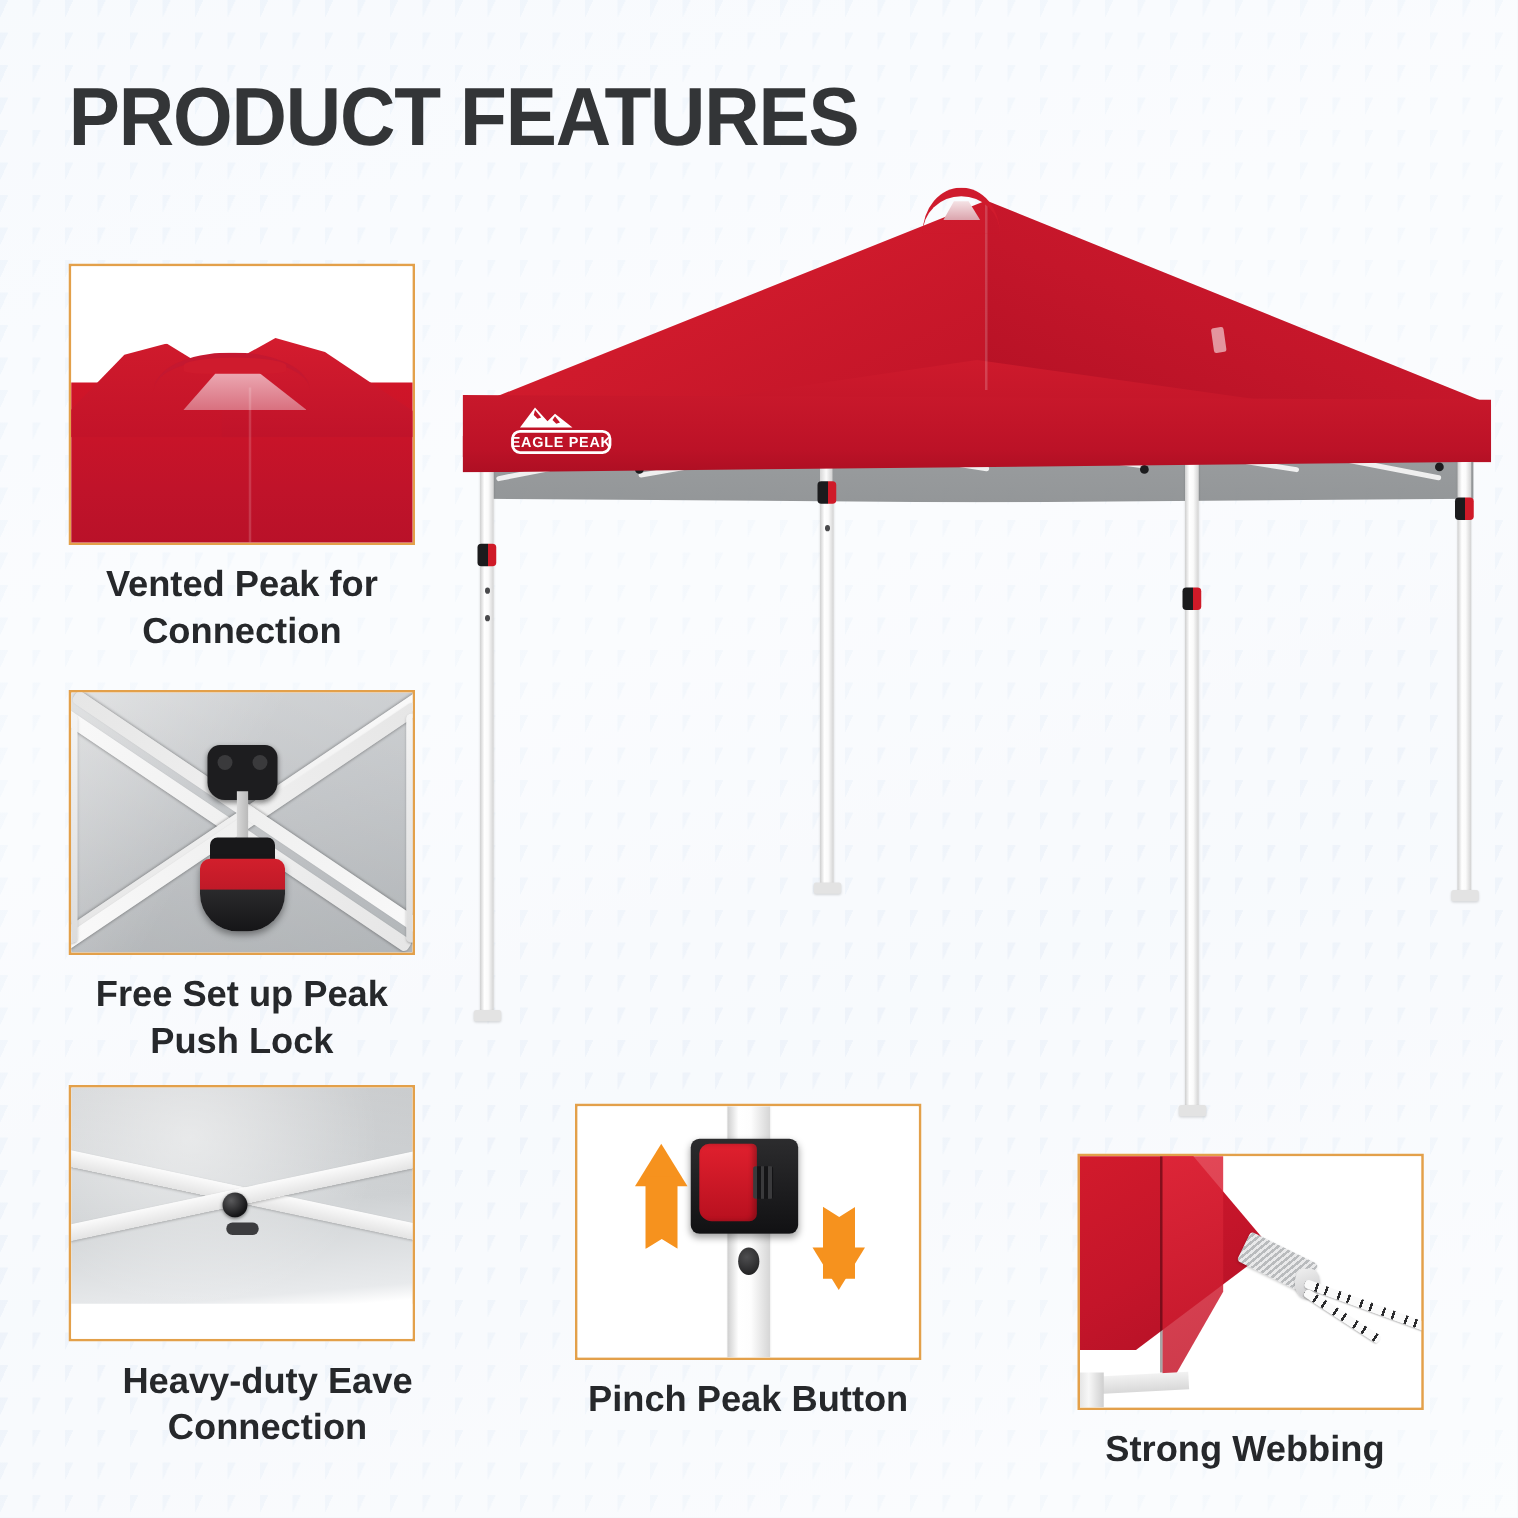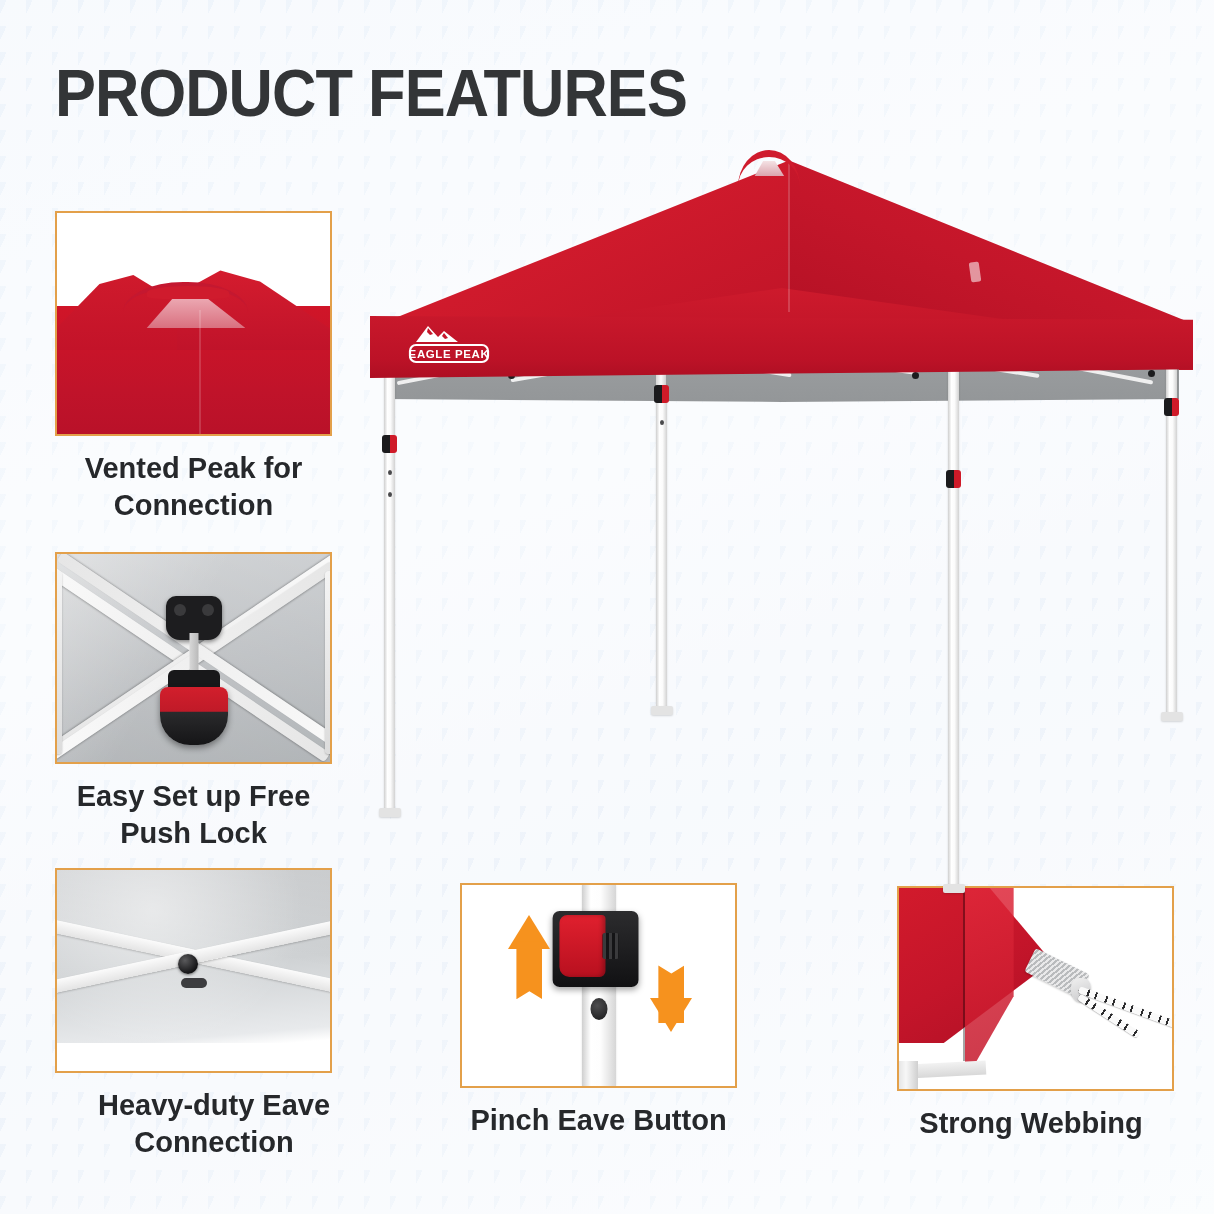--- a/index.html
+++ b/index.html
@@ -39,21 +39,21 @@
   }
   
   #card1{left:55px;top:211px;width:277px;}
   #card1 .thumb{width:277px;height:225px;}
   #card2{left:55px;top:552px;width:277px;}
   #card2 .thumb{width:277px;height:212px;}
   #card3{left:55px;top:868px;width:318px;}
   #card3 .thumb{width:277px;height:205px;}
   #card4{left:460px;top:883px;width:277px;}
   #card4 .thumb{width:277px;height:205px;}
-  #card5{left:862px;top:886px;width:268px;margin-left:35px;}
+  #card5{left:862px;top:923px;width:268px;}
   #card5 .thumb{width:277px;height:205px;}
 
   
   .t1-bg{position:absolute;inset:0;background:#fff;}
   .t1-canopy{
     position:absolute;left:-6%;top:42%;width:112%;height:70%;
     background:linear-gradient(#d01528,#c0132a 55%,#b51028);
   }
   .t1-leftslope{
     position:absolute;left:-8%;top:28%;width:62%;height:34%;
@@ -340,21 +340,21 @@
       <div class="bar t2-d2"></div>
       <div class="bar t2-d3"></div>
       <div class="bar t2-d4"></div>
       <div class="bar t2-edgeL"></div>
       <div class="bar t2-edgeR"></div>
       <div class="t2-hub"></div>
       <div class="t2-stem"></div>
       <div class="t2-clip"></div>
       <div class="t2-knob"></div>
     </div>
-    <div class="cap">Easy Set up Free Push Lock</div>
+    <div class="cap">Free Set up Peak Push Lock</div>
   </div>
 
   <div class="card" id="card3">
     <div class="thumb">
       <div class="t3-bg"></div>
       <div class="t3-wash"></div>
       <div class="t3-bar t3-b1"></div>
       <div class="t3-bar t3-b2"></div>
       <div class="t3-bolt"></div>
       <div class="t3-bolt2"></div>
@@ -369,21 +369,21 @@
       <div class="t4-pole"></div>
       <div class="t4-housing"></div>
       <div class="t4-redbtn"></div>
       <div class="t4-vents"></div>
       <div class="t4-hole"></div>
       <div class="arrow arrow-up"></div>
       <div class="arrow-up-stem"></div>
       <div class="arrow arrow-dn"></div>
       <div class="arrow-dn-stem"></div>
     </div>
-    <div class="cap">Pinch Eave Button</div>
+    <div class="cap">Pinch Peak Button</div>
   </div>
 
   <div class="card" id="card5">
     <div class="thumb">
       <div class="t5-bg"></div>
       <div class="t5-fabric"></div>
       <div class="t5-fold"></div>
       <div class="t5-seam"></div>
       <div class="t5-hem"></div>
       <div class="t5-leg"></div>

